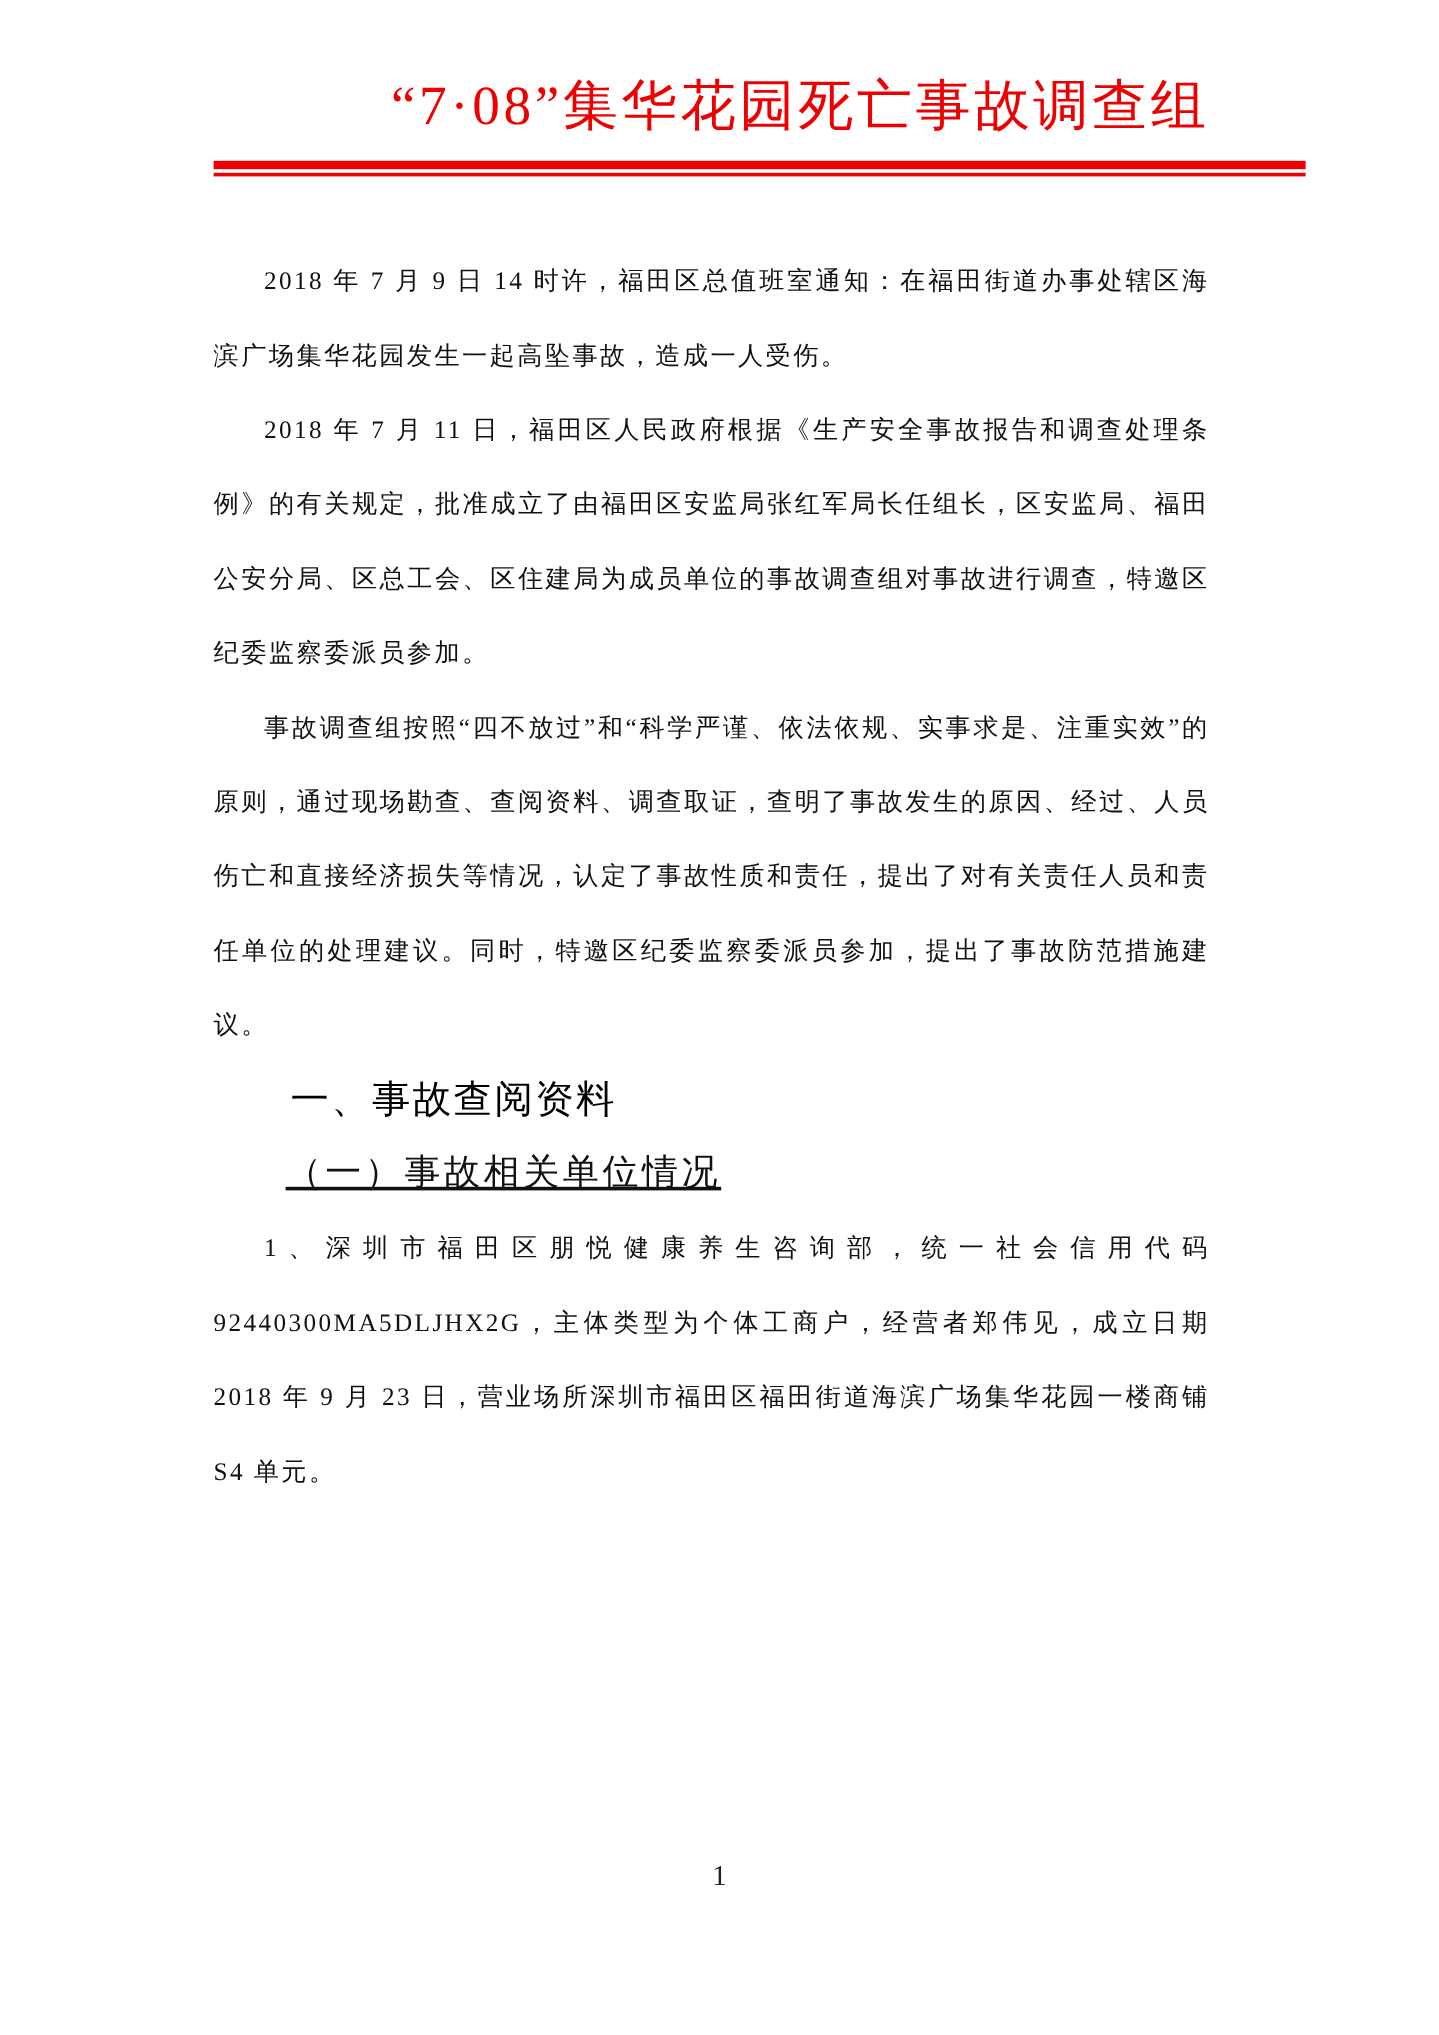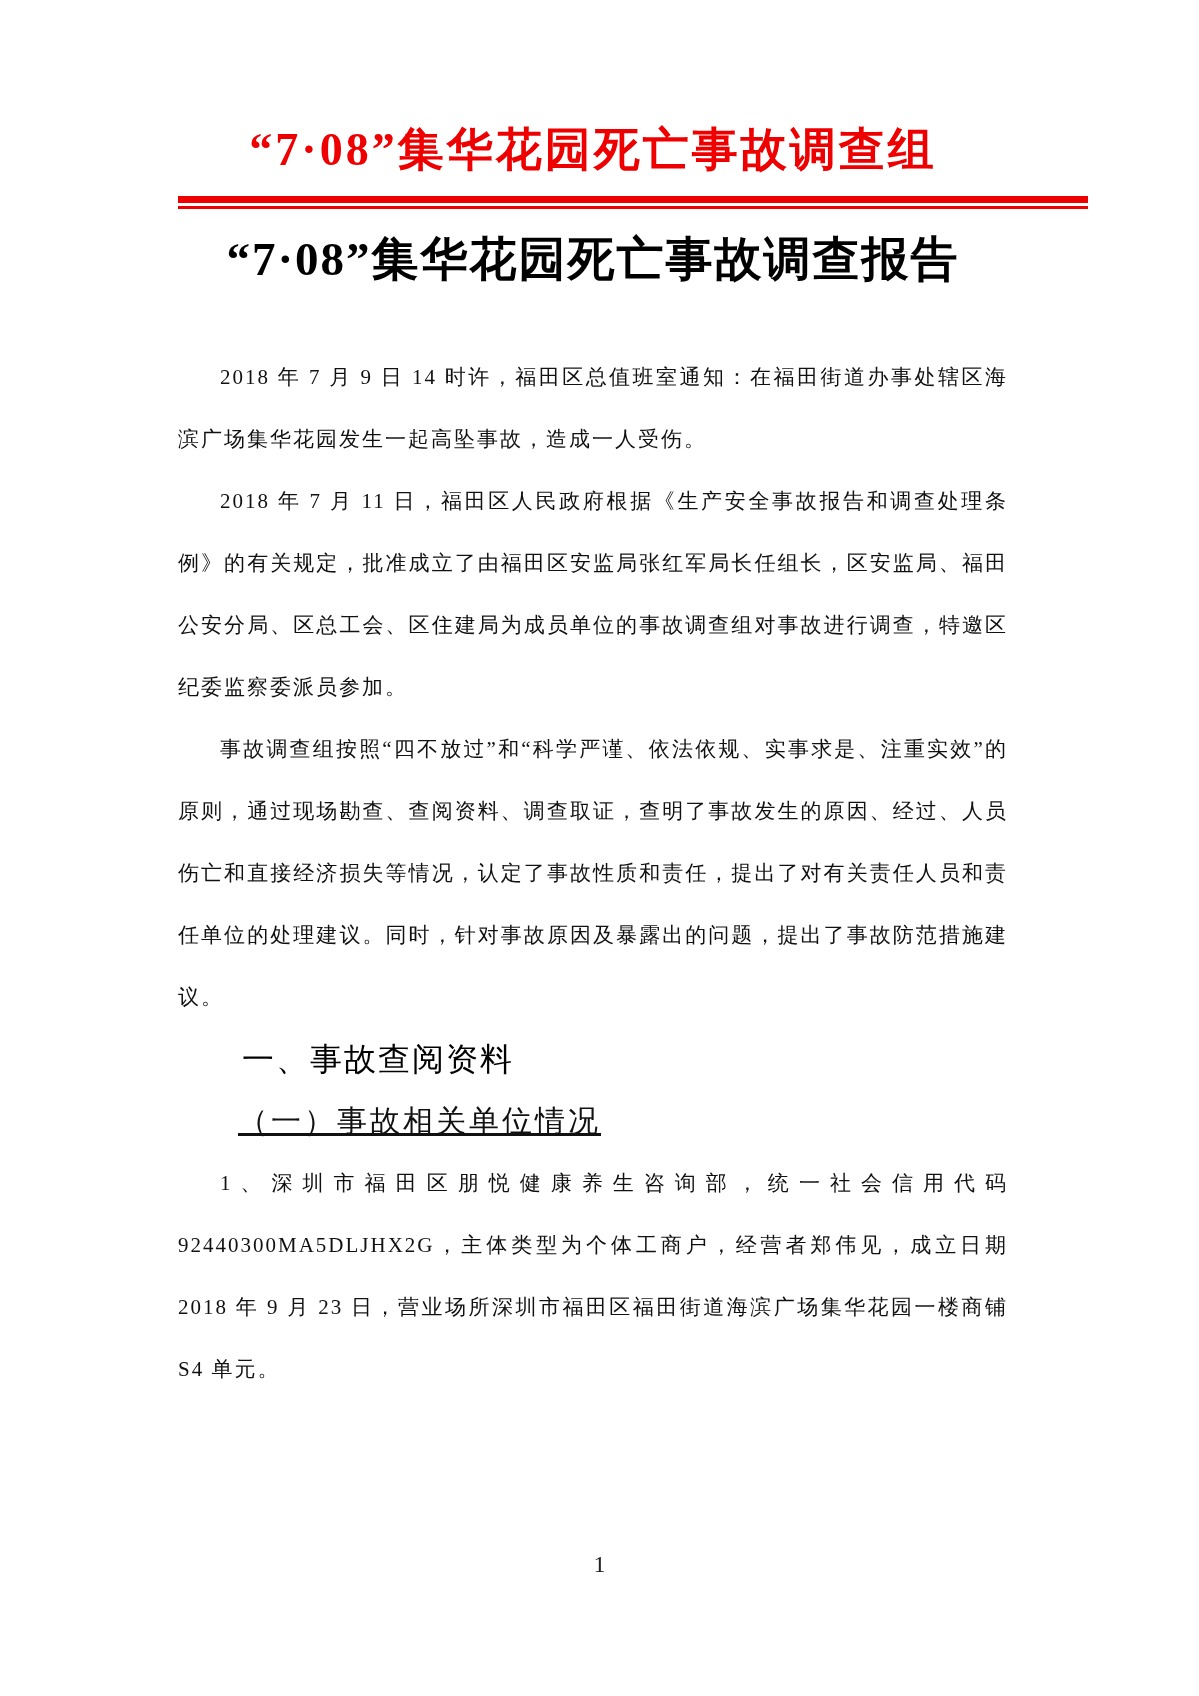--- a/index.html
+++ b/index.html
@@ -14,24 +14,24 @@
     background: #ffffff;
     overflow: hidden;
     font-family: "Liberation Serif", "DejaVu Serif", serif;
     color: #1a1a1a;
   }
   .content {
     margin-left: 178px;
     width: 830px;
   }
   .letterhead {
-    padding-top: 120px;
-    text-align: center;
+    padding-top: 58px;
+    text-align: right;
     font-family: "Liberation Serif", "DejaVu Serif", serif;
-    font-weight: bold;
+    font-weight: normal;
     font-size: 46px;
     line-height: 1.3;
     letter-spacing: 3px;
     color: var(--accent-red, #ee0000);
     white-space: nowrap;
   }
   .letterhead-rule {
     margin-top: 16px;
     width: 910px;              
     height: 3px;               
@@ -95,27 +95,26 @@
 </head>
 <body>
 
 <div class="page">
   <div class="content">
 
     <div class="letterhead">“7·08”集华花园死亡事故调查组</div>
 
     <div class="letterhead-rule"></div>
 
-    <h1 class="doc-title">“7·08”集华花园死亡事故调查报告</h1>
 
     <p class="body-para first">2018 年 7 月 9 日 14 时许，福田区总值班室通知：在福田街道办事处辖区海滨广场集华花园发生一起高坠事故，造成一人受伤。</p>
 
     <p class="body-para">2018 年 7 月 11 日，福田区人民政府根据《生产安全事故报告和调查处理条例》的有关规定，批准成立了由福田区安监局张红军局长任组长，区安监局、福田公安分局、区总工会、区住建局为成员单位的事故调查组对事故进行调查，特邀区纪委监察委派员参加。</p>
 
-    <p class="body-para">事故调查组按照“四不放过”和“科学严谨、依法依规、实事求是、注重实效”的原则，通过现场勘查、查阅资料、调查取证，查明了事故发生的原因、经过、人员伤亡和直接经济损失等情况，认定了事故性质和责任，提出了对有关责任人员和责任单位的处理建议。同时，针对事故原因及暴露出的问题，提出了事故防范措施建议。</p>
+    <p class="body-para">事故调查组按照“四不放过”和“科学严谨、依法依规、实事求是、注重实效”的原则，通过现场勘查、查阅资料、调查取证，查明了事故发生的原因、经过、人员伤亡和直接经济损失等情况，认定了事故性质和责任，提出了对有关责任人员和责任单位的处理建议。同时，特邀区纪委监察委派员参加，提出了事故防范措施建议。</p>
 
     <h2 class="section-heading"><span class="heading-strong">一、事故</span><span class="heading-normal">查阅资料</span></h2>
 
     <p class="subsection">（一）事故相关单位情况</p>
 
     <p class="body-para">1、深圳市福田区朋悦健康养生咨询部，统一社会信用代码 92440300MA5DLJHX2G，主体类型为个体工商户，经营者郑伟见，成立日期 2018 年 9 月 23 日，营业场所深圳市福田区福田街道海滨广场集华花园一楼商铺 S4 单元。</p>
 
   </div>
 
   <div class="page-number">1</div>

